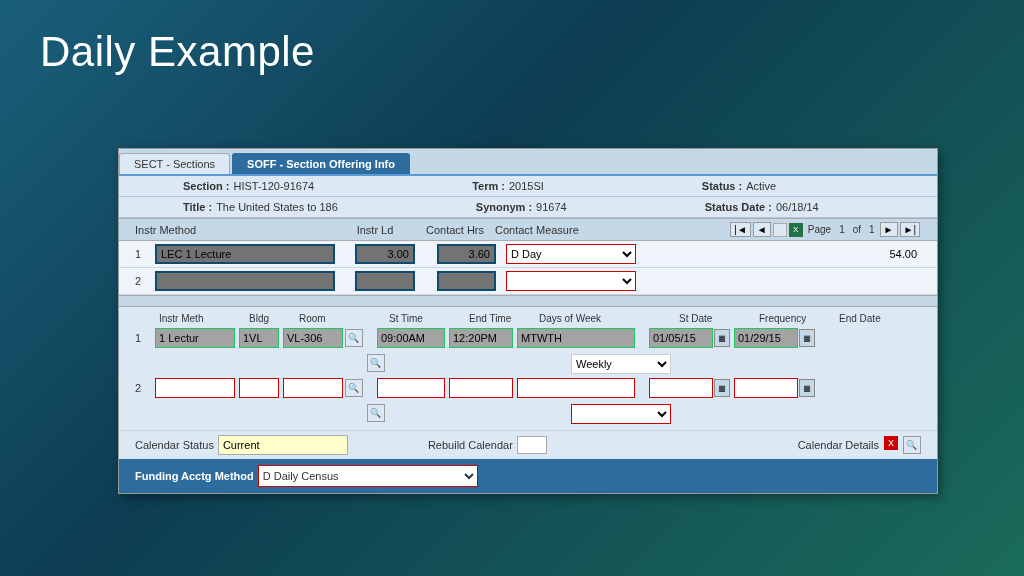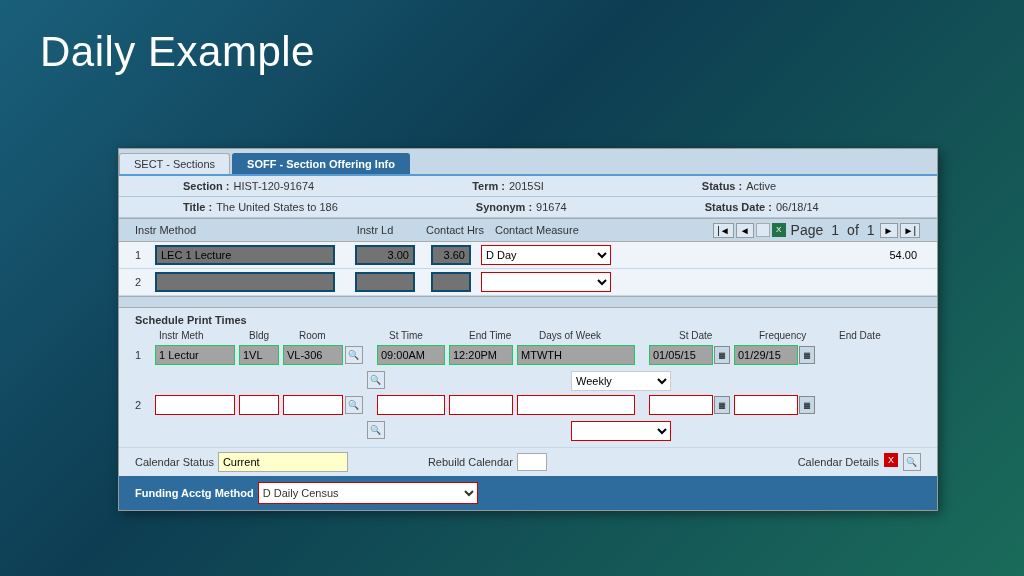--- a/index.html
+++ b/index.html
@@ -101,21 +101,21 @@
 
     .nav-btn {
       background: #dce9f5;
       border: 1px solid #999;
       padding: 1px 3px;
       font-size: 10px;
       cursor: pointer;
       margin: 0 1px;
     }
 
-    .page-info { font-size: 14px; margin: 0 4px; }
+    .page-info { font-size: 10px; margin: 0 4px; }
 
     
     .grid-row {
       display: flex;
       align-items: center;
       padding: 3px 16px;
       background: #eef4fa;
       border-bottom: 1px solid #c5d8e8;
     }
 
@@ -128,21 +128,21 @@
     .grid-input {
       height: 20px;
       border: 2px solid #0c4a6e;
       background: #737373;
       font-size: 11px;
       padding: 0 4px;
     }
 
     .col-instr-method-input { width: 180px; }
     .col-instr-ld-input { width: 60px; text-align: right; margin-left: 20px; }
-    .col-contact-hrs-input { width: 40px; text-align: right; margin-left: 16px; }
+    .col-contact-hrs-input { width: 59px; text-align: right; margin-left: 22px; }
     .col-contact-measure-sel { width: 130px; margin-left: 10px; height: 20px; font-size: 11px; border: 1px solid #cc0000; background: white; }
     .col-last-input { width: 70px; text-align: right; margin-left: auto; }
 
     
     .section-divider {
       height: 12px;
       background: #c5d8e8;
       border-top: 1px solid #aaa;
       border-bottom: 1px solid #aaa;
     }
@@ -378,21 +378,20 @@
     <input class="grid-input col-contact-hrs-input" type="text" value="" style="">
     <select class="col-contact-measure-sel">
       <option></option>
     </select>
     <input class="grid-input col-last-input" type="text" style="border: none; background: rgb(238, 244, 250);" value="">
   </div>
 
   <div class="section-divider"></div>
 
   <div class="schedule-section">
-    <div class="schedule-title">Schedule Print Times</div>
 
     <div class="schedule-col-headers">
       <span class="sh-instr">Instr Meth</span>
       <span class="sh-bldg">Bldg</span>
       <span class="sh-room">Room</span>
       <span class="sh-st-time">St Time</span>
       <span class="sh-end-time">End Time</span>
       <span class="sh-days">Days of Week</span>
       <span class="sh-st-date">St Date</span>
       <span class="sh-freq">Frequency</span>

